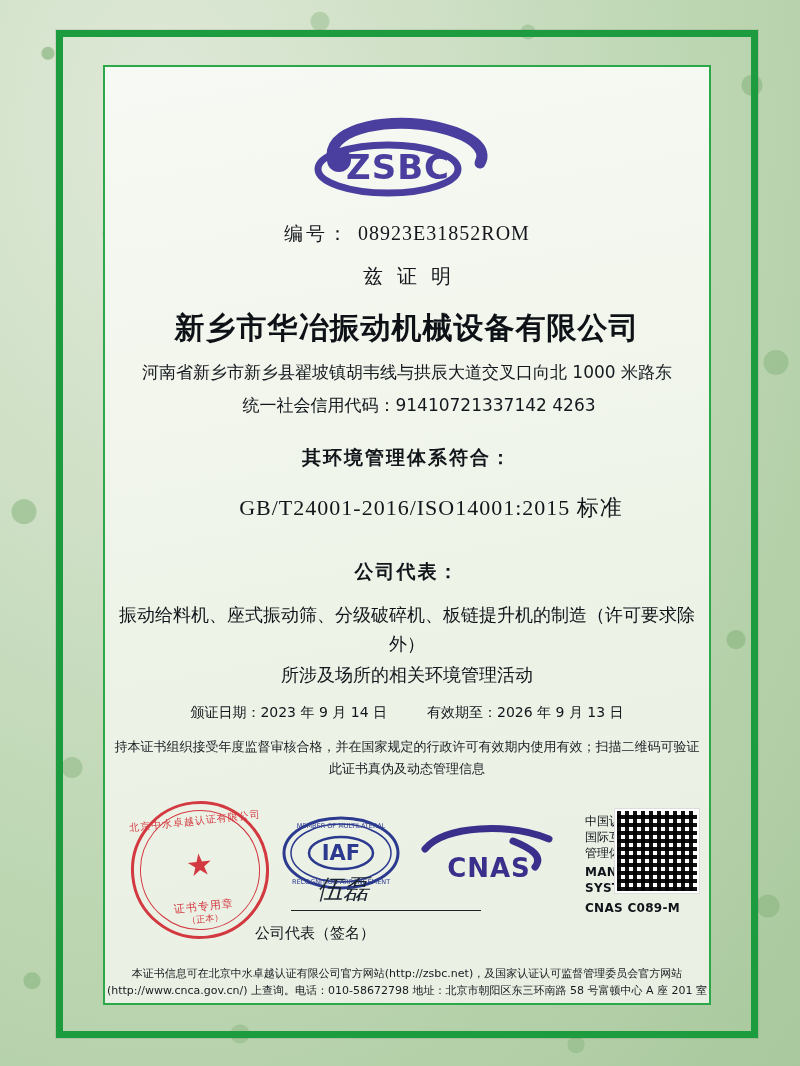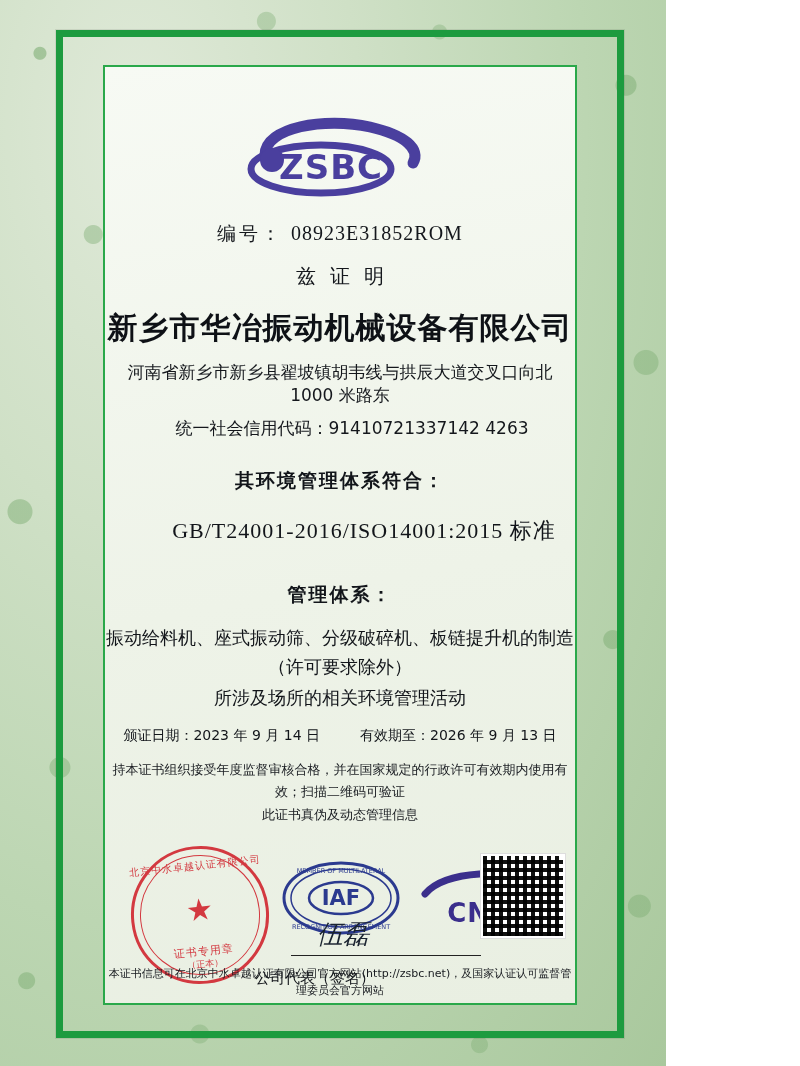--- a/index.html
+++ b/index.html
@@ -10,21 +10,21 @@
   body {
     width: 800px;
     height: 1066px;
     font-family: "Liberation Sans", sans-serif;
     overflow: hidden;
   }
 
   
   .photo {
     position: relative;
-    width: 666px;
+    width: 800px;
     height: 1066px;
     background:
       radial-gradient(ellipse at 20% 12%, #dfe9d8 0%, #cfe0c6 30%, #bcd6b2 60%, #a9c89d 100%);
     overflow: hidden;
   }
   
   .photo::before {
     content: "";
     position: absolute;
     inset: 0;
@@ -354,21 +354,21 @@
 
         <div class="hereby">兹证明</div>
 
         <div class="company">新乡市华冶振动机械设备有限公司</div>
         <div class="address">河南省新乡市新乡县翟坡镇胡韦线与拱辰大道交叉口向北 1000 米路东</div>
         <div class="credit-code">统一社会信用代码：91410721337142 4263</div>
 
         <div class="conform">其环境管理体系符合：</div>
         <div class="standard">GB/T24001-2016/ISO14001:2015 标准</div>
 
-        <div class="scope-title">管理体系：</div>
+        <div class="scope-title">公司代表：</div>
         <div class="scope-line">振动给料机、座式振动筛、分级破碎机、板链提升机的制造（许可要求除外）</div>
         <div class="scope-line second">所涉及场所的相关环境管理活动</div>
 
         <div class="dates">
           <div>
             <span>颁证日期：</span><span>2023 年 9 月 14 日</span>
           </div>
           <div>
             <span>有效期至：</span><span>2026 年 9 月 13 日</span>
           </div>
@@ -418,18 +418,19 @@
 
           <div class="qr"></div>
 
           <div class="signature">伍磊</div>
           <div class="signature-line"></div>
           <div class="rep-label">公司代表（签名）</div>
         </div>
 
         <div class="footer">
           <div>本证书信息可在北京中水卓越认证有限公司官方网站(http://zsbc.net)，及国家认证认可监督管理委员会官方网站</div>
+          <div>(http://www.cnca.gov.cn/) 上查询。电话：010-58672798  地址：北京市朝阳区东三环南路 58 号富顿中心 A 座 201 室</div>
         </div>
 
       </div>
     </div>
   </div>
 </div>
 
 </body></html>

